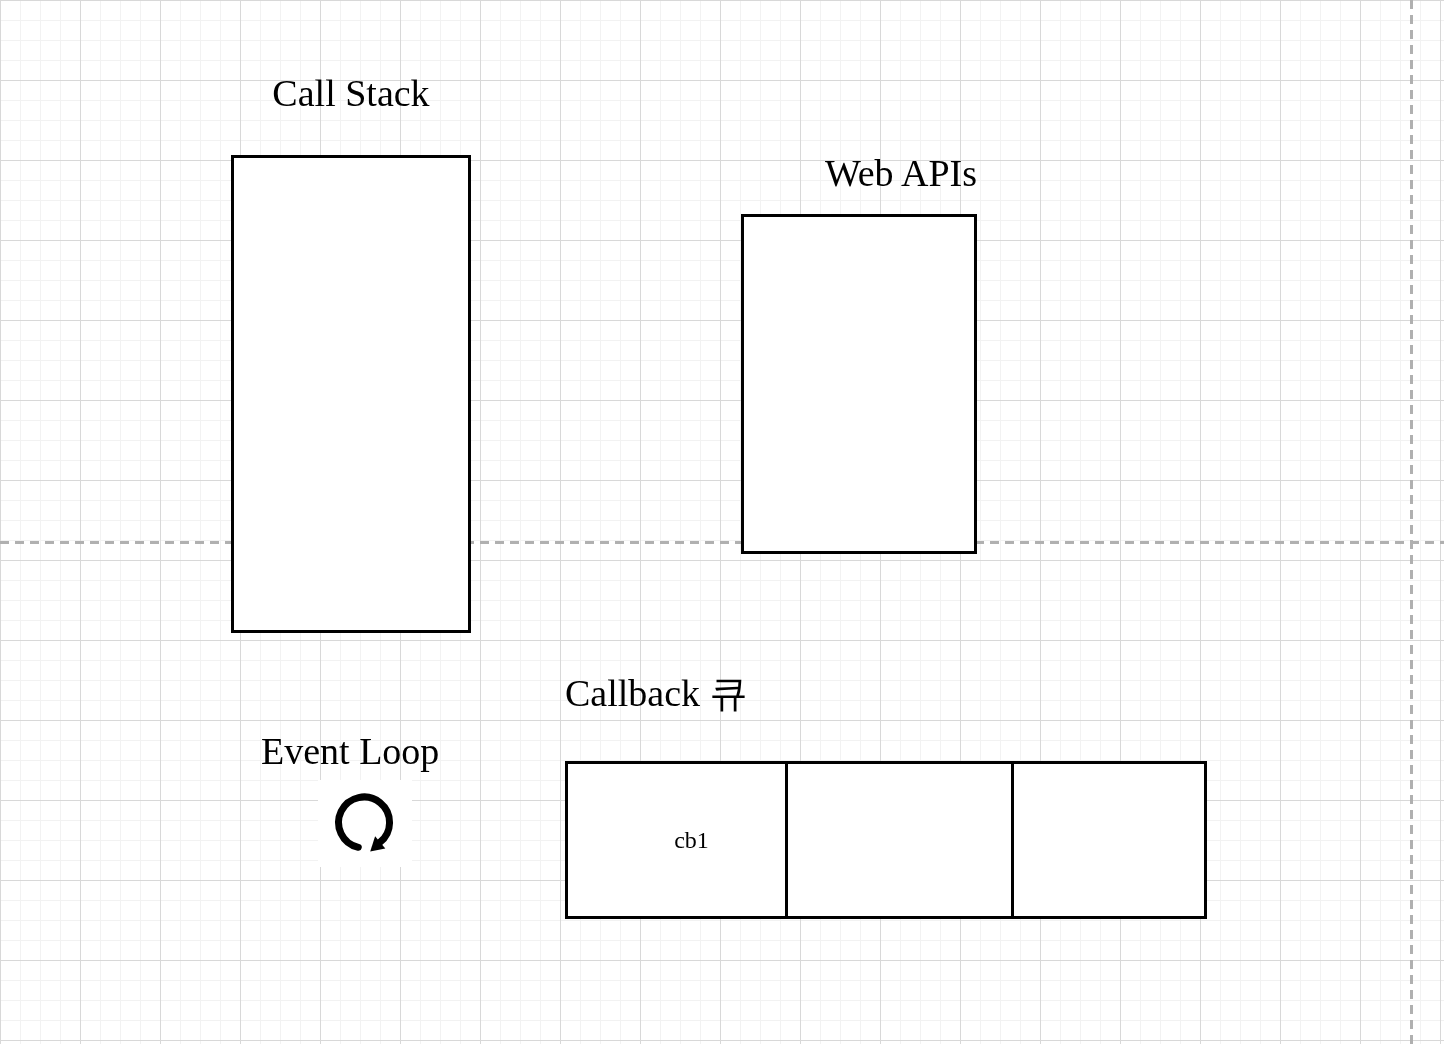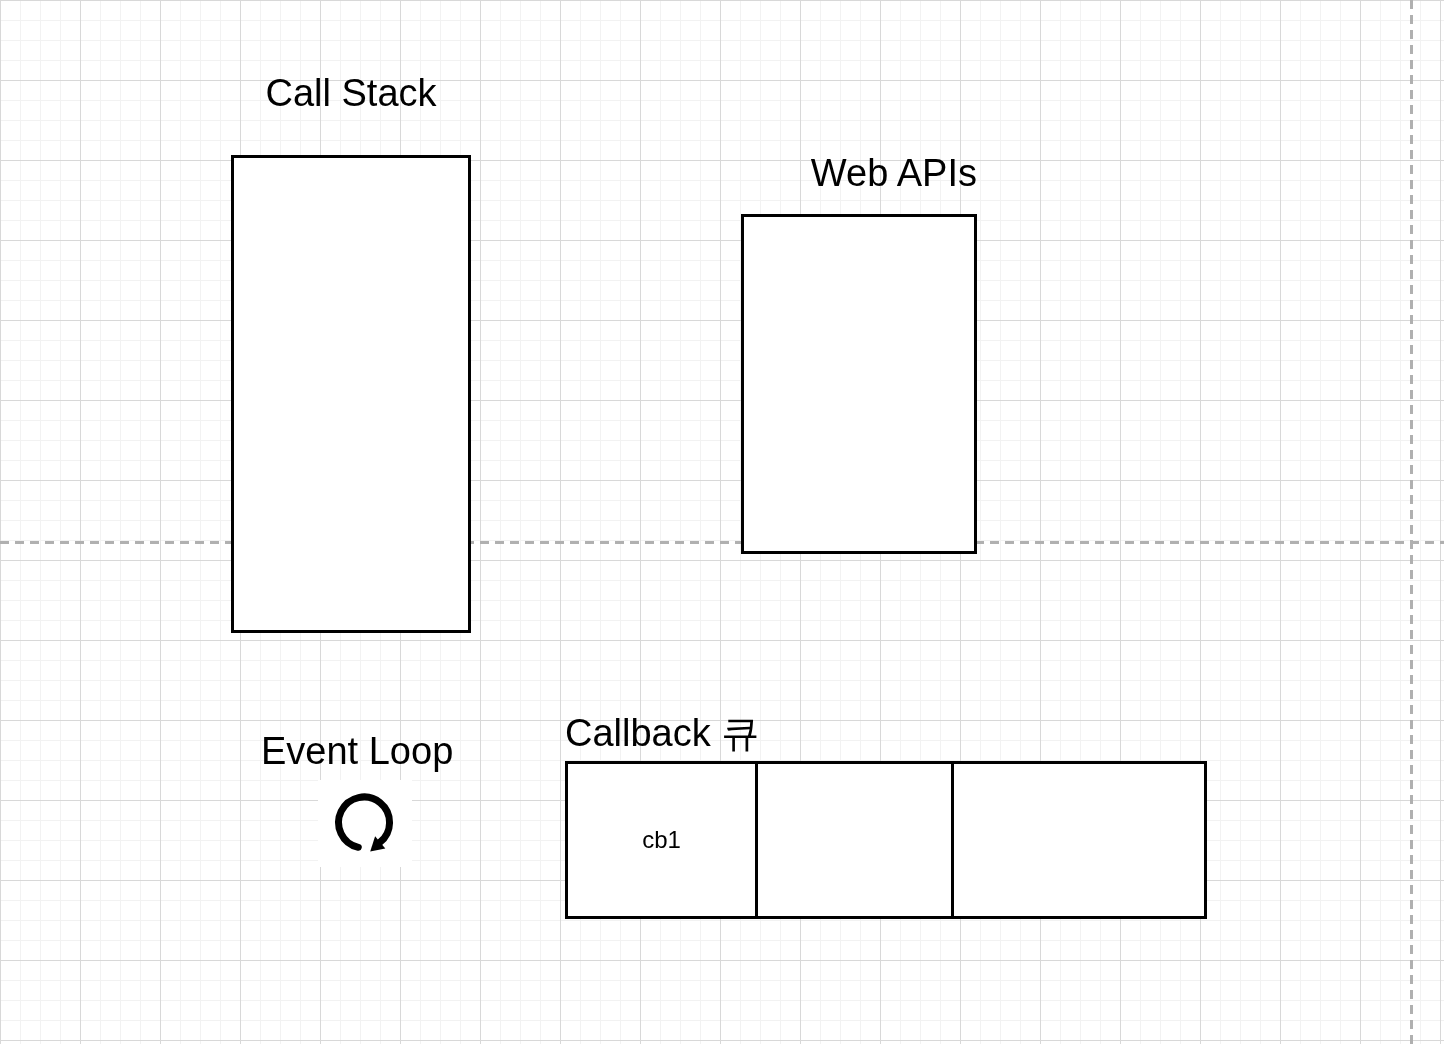--- a/index.html
+++ b/index.html
@@ -17,20 +17,21 @@
     position: relative;
     width: 1444px;
     height: 1044px;
     background-color: var(--bg);
     background-image:
       linear-gradient(to right, var(--grid-major) 1px, transparent 1px),
       linear-gradient(to bottom, var(--grid-major) 1px, transparent 1px),
       linear-gradient(to right, var(--grid-minor) 1px, transparent 1px),
       linear-gradient(to bottom, var(--grid-minor) 1px, transparent 1px);
     background-size: 80px 80px, 80px 80px, 20px 20px, 20px 20px;
+    font-family: Liberation Serif, serif;
   }
 
   .guide { position: absolute; z-index: 1; }
   .guide-h {
     left: 0; top: 541px; width: 1444px; height: 3px;
     background-image: repeating-linear-gradient(90deg, var(--guide) 0 9px, transparent 9px 15px);
   }
   .guide-v {
     left: 1410px; top: 0; width: 3px; height: 1044px;
     background-image: repeating-linear-gradient(180deg, var(--guide) 0 9px, transparent 9px 15px);
@@ -48,33 +49,34 @@
     position: absolute; z-index: 2;
     left: 565px; top: 761px; width: 642px; height: 158px;
     background: var(--bg);
     border: 3px solid var(--stroke);
     display: flex;
   }
   .queue-cell {
     display: flex; align-items: center; justify-content: center;
     font-size: 24px;
     border-right: 3px solid var(--stroke);
+    margin-left: 30px;
   }
   .queue-cell:nth-child(1) { width: 190px; }
   .queue-cell:nth-child(2) { width: 196px; }
   .queue-cell:nth-child(3) { flex: 1; border-right: none; }
 
   .title {
     position: absolute; z-index: 2;
     font-size: 38px; line-height: 46px;
     white-space: nowrap;
   }
   .title-call-stack { left: 231px; top: 70px; width: 240px; text-align: center; }
   .title-web-apis  { left: 741px; top: 150px; width: 236px; text-align: right; }
-  .title-callback-queue { left: 565px; top: 710px; text-align: left; }
+  .title-callback-queue { left: 565px; top: 670px; text-align: left; }
   .title-event-loop { left: 261px; top: 728px; width: 200px; text-align: left; }
 
   .icon-patch {
     position: absolute; z-index: 2;
     left: 318px; top: 780px; width: 94px; height: 87px;
     background: var(--bg);
     display: flex; align-items: center; justify-content: center;
   }
 </style>
 </head>

